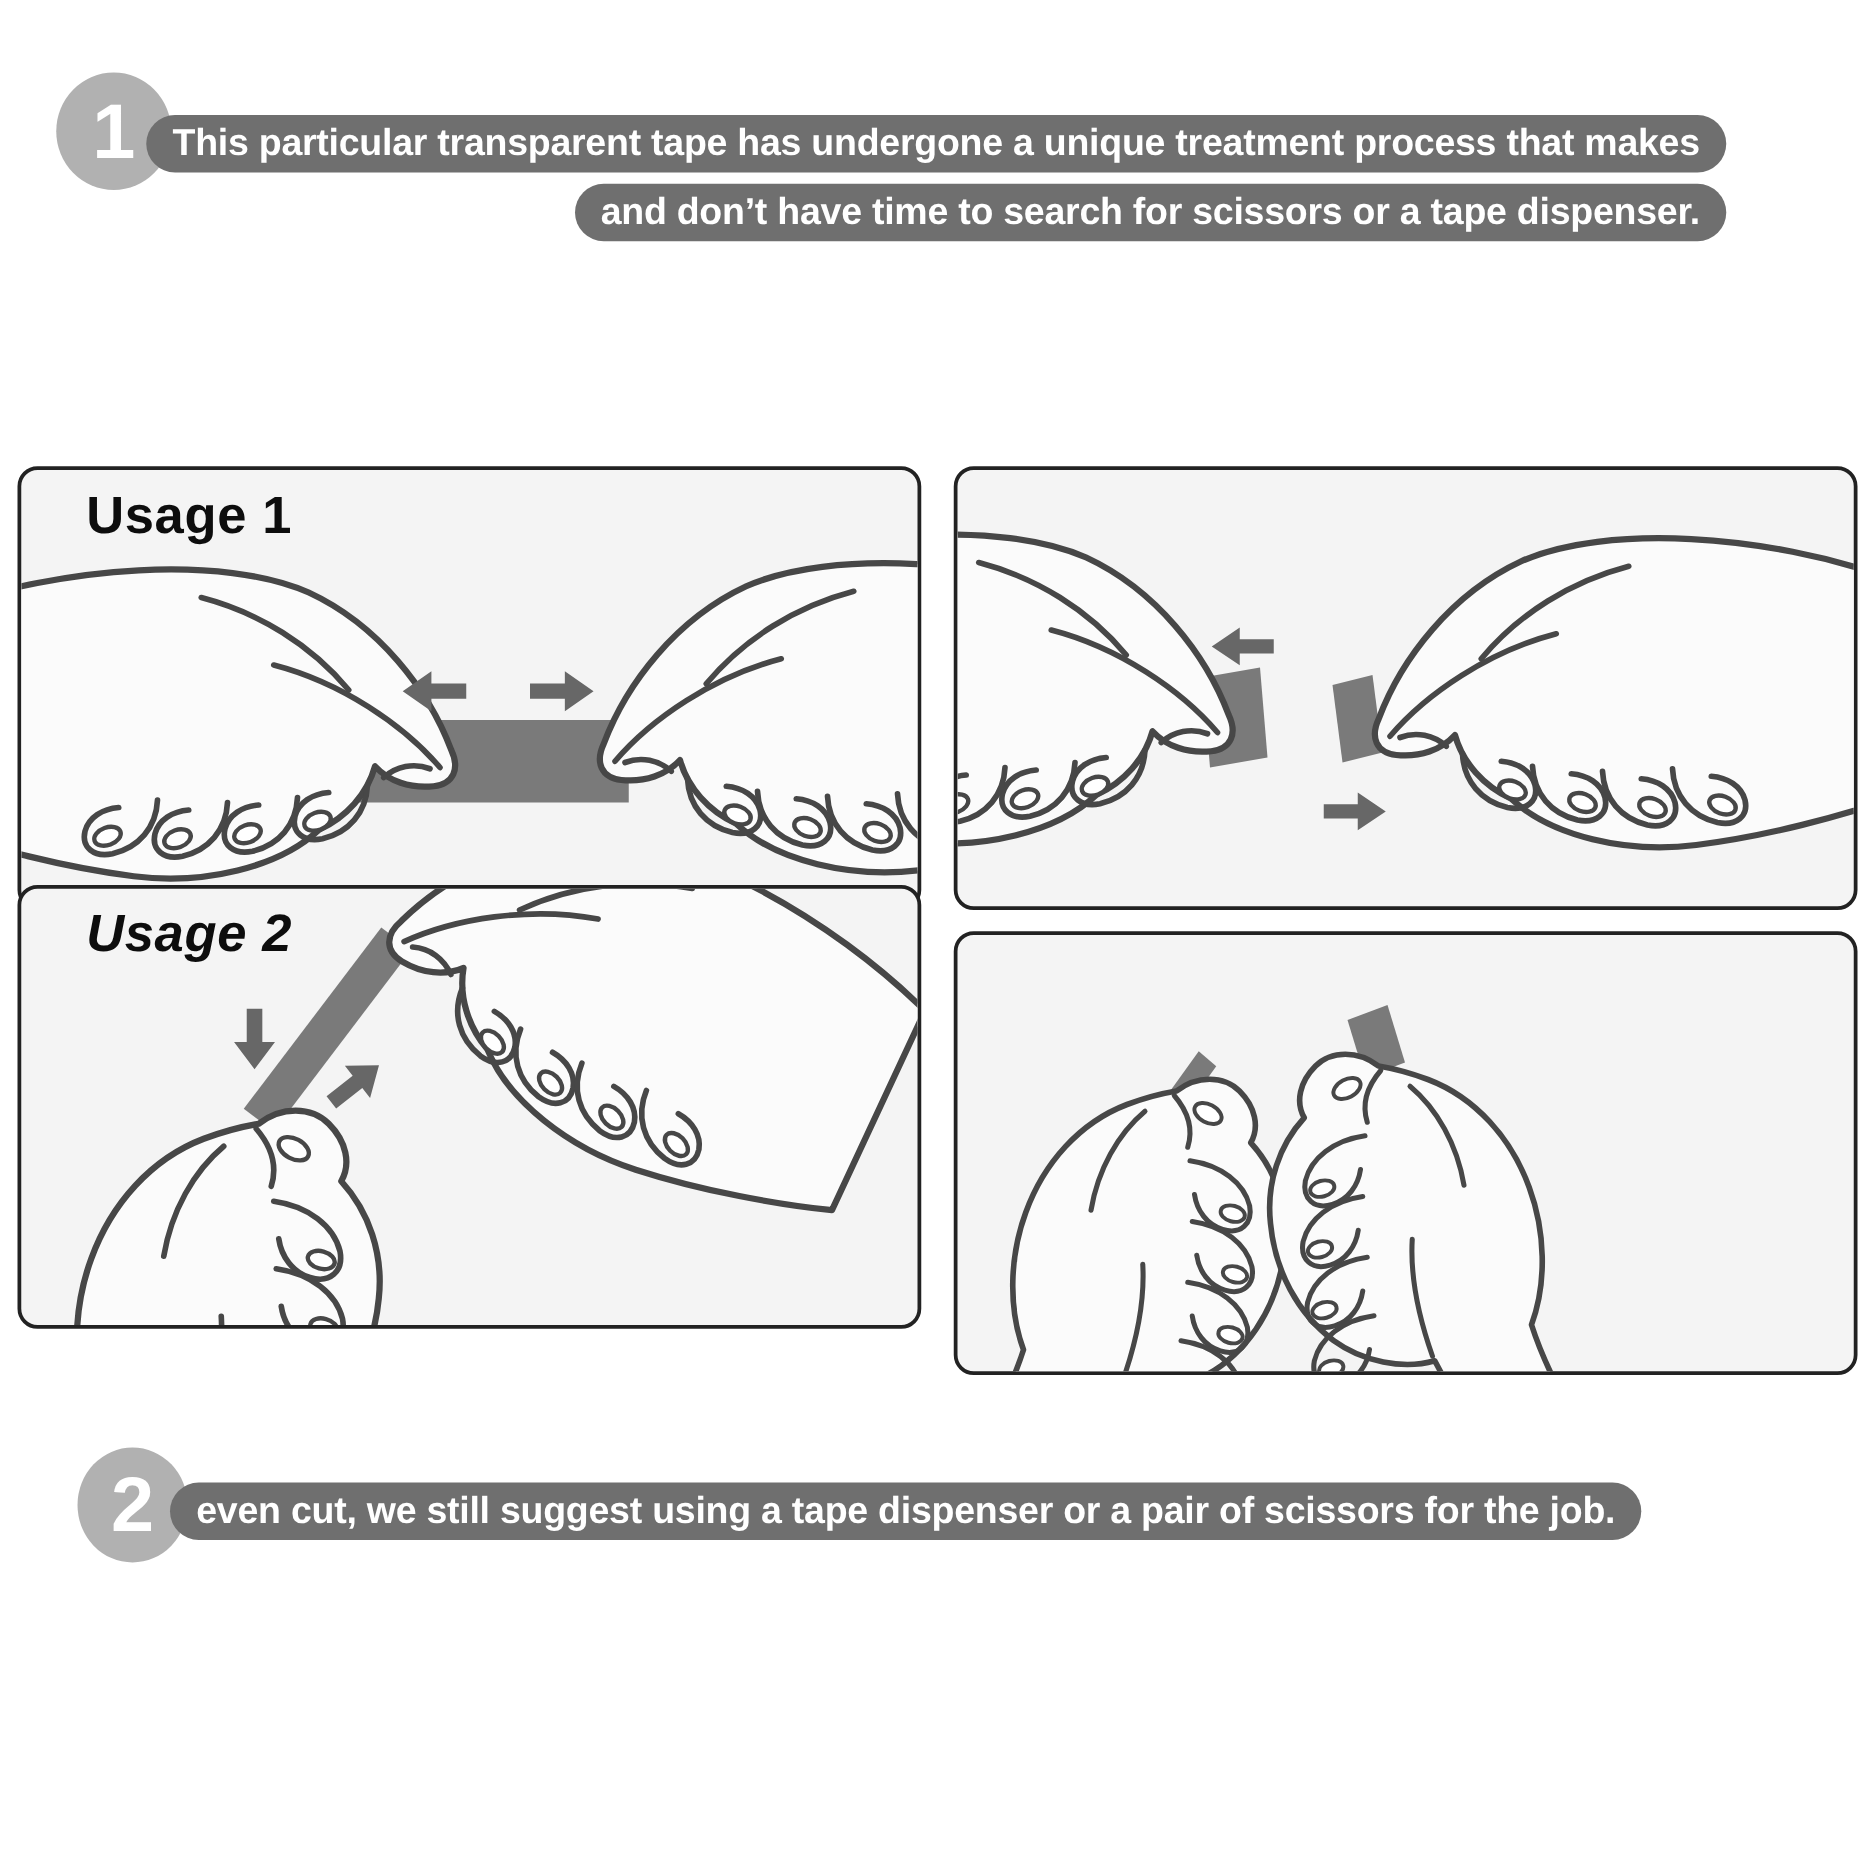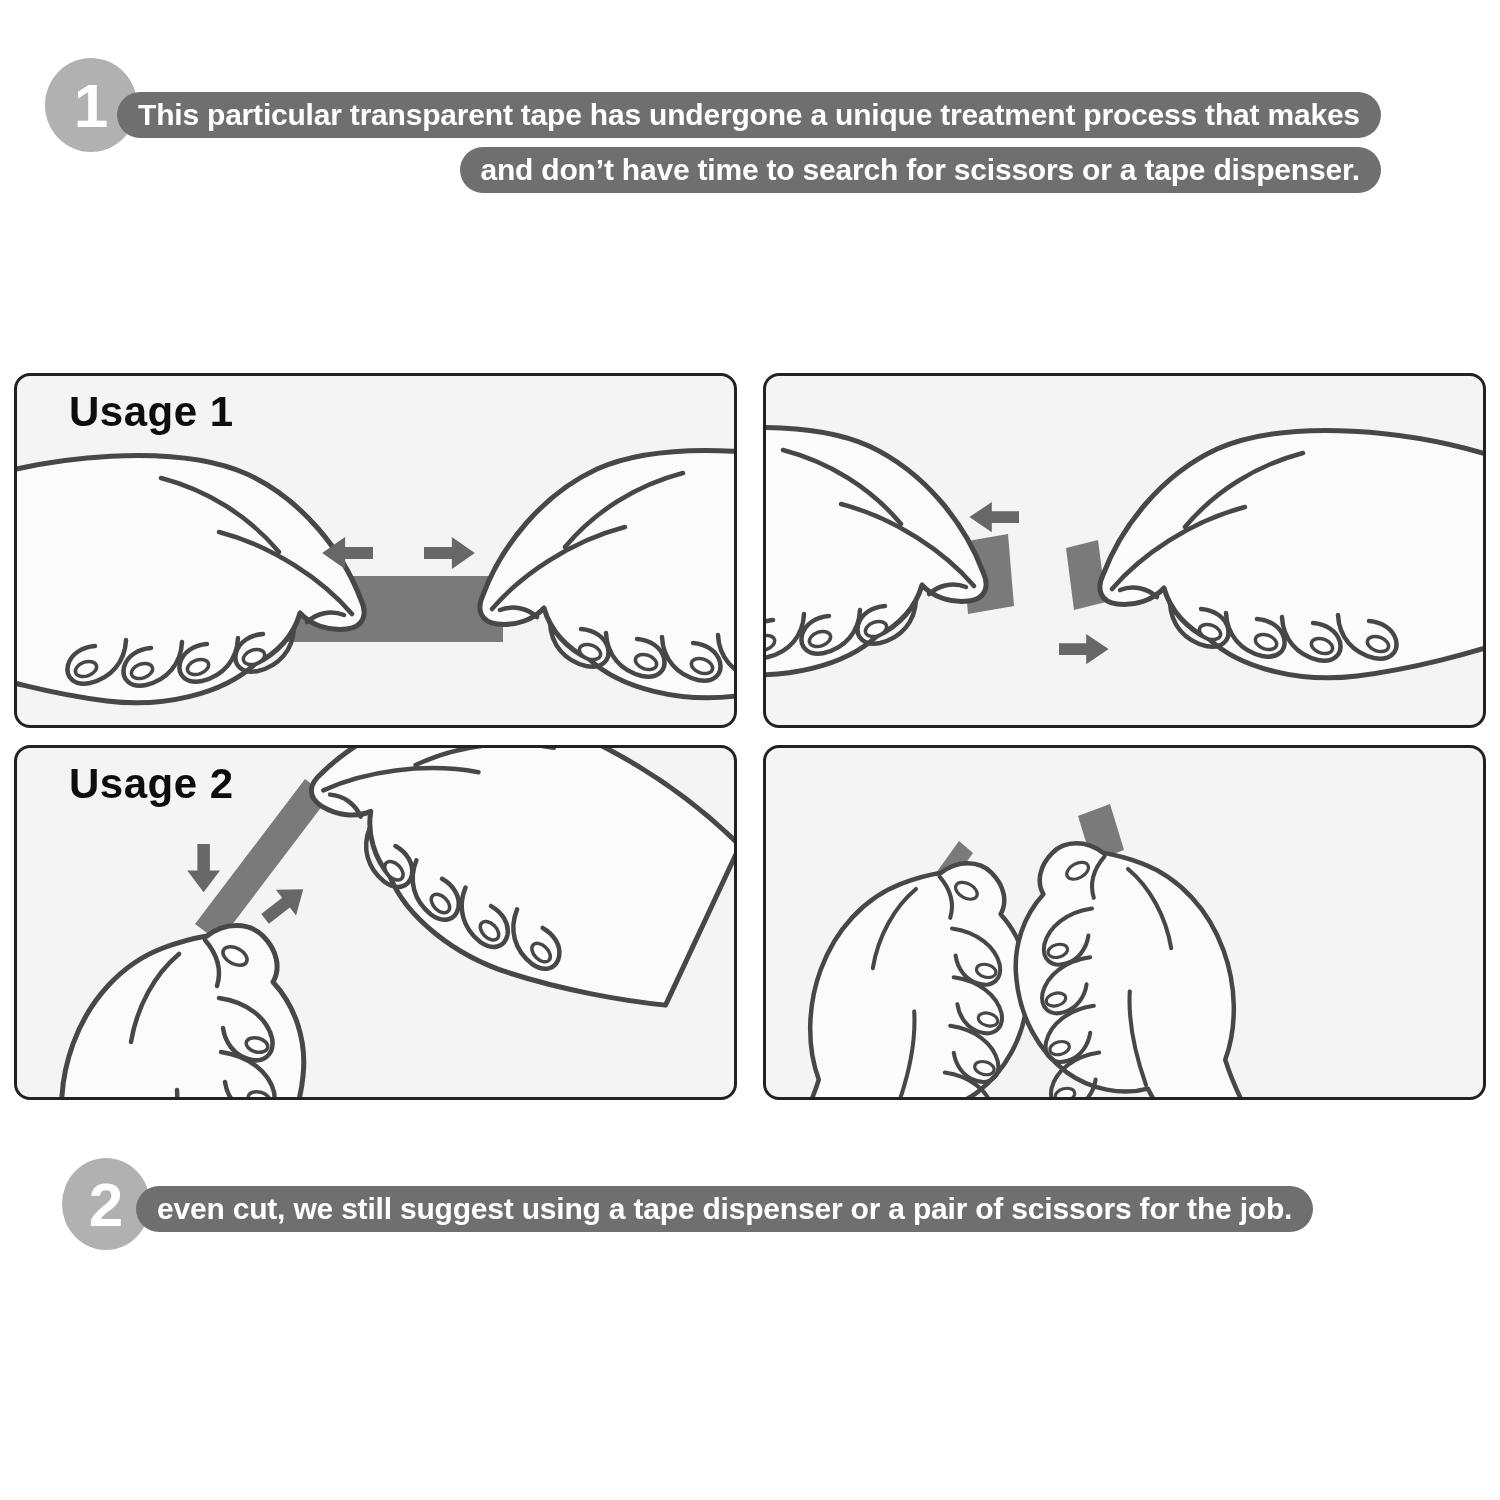--- a/index.html
+++ b/index.html
@@ -25,21 +25,21 @@
     white-space:pre;letter-spacing:-0.2px;
   }
   .panel{
     position:absolute;width:723px;height:355px;
     background:var(--panel_bg);
     border:3px solid var(--panel_border);
     border-radius:16px;box-sizing:border-box;overflow:hidden;
   }
   #panel1{left:14px;top:373px;}
   #panel2{left:763px;top:373px;}
-  #panel3{left:14px;top:745px;}
+  #panel3{left:14px;top:708px;font-style:italic;}
   #panel4{left:763px;top:745px;}
   .panel svg{position:absolute;left:0;top:0;}
   .panel-label{
     position:absolute;left:36px;top:12px;
     font-size:42px;font-weight:bold;color:var(--label_text);
     letter-spacing:0.5px;
     margin-left:16px;
   }
   
   .hand-fill{fill:var(--hand_fill);stroke:var(--hand_line);stroke-width:5;stroke-linejoin:round;}

